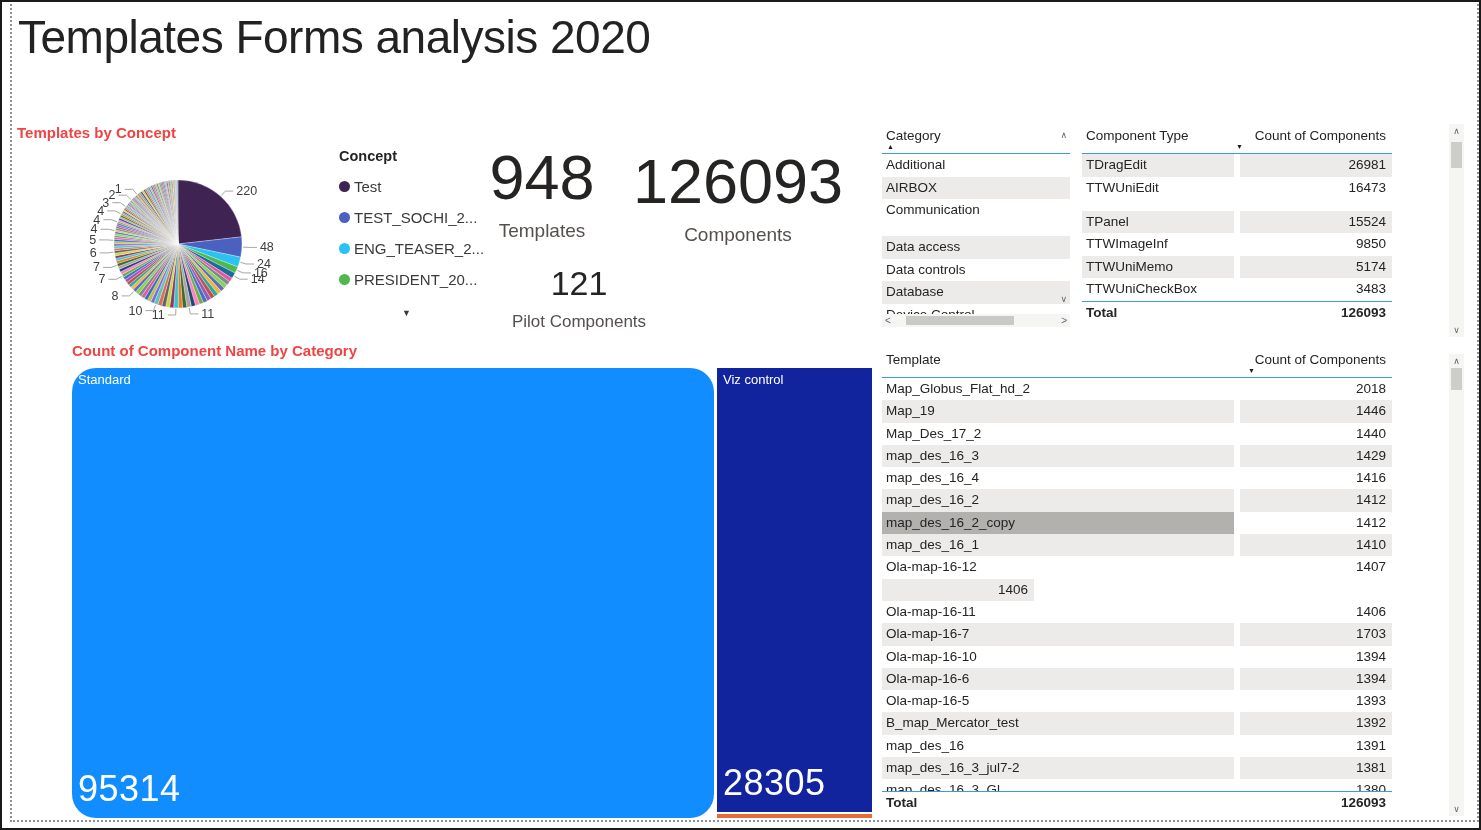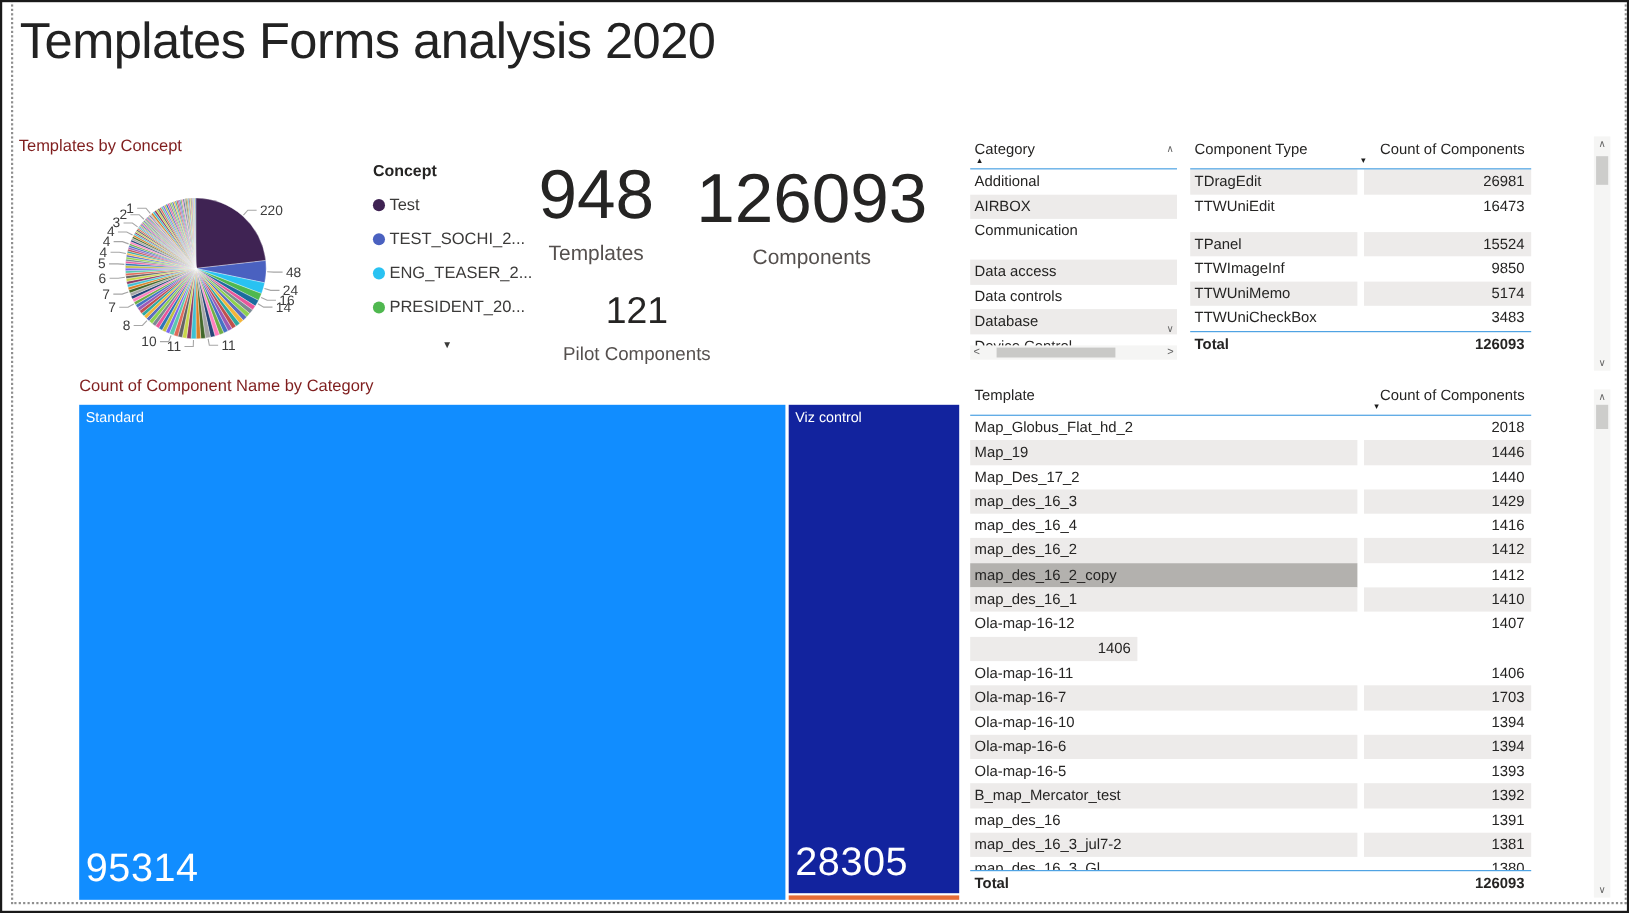--- a/index.html
+++ b/index.html
@@ -3,21 +3,21 @@
 <meta charset="utf-8">
 <style>
   html,body{margin:0;padding:0;background:#fff}
   #page{position:relative;width:1481px;height:830px;background:#fff;border:2px solid #1a1a1a;
         box-sizing:border-box;font-family:"Liberation Sans",sans-serif;color:#252423;overflow:hidden}
   .dashed-frame{position:absolute;left:8px;top:-2px;width:1465px;height:820px;
         border:2px dotted #8f8f8f;border-top:none;pointer-events:none}
 
   .page-title{position:absolute;left:16px;top:8px;font-size:46px;font-weight:400;color:#222;letter-spacing:-0.5px}
 
-  .vis-title{position:absolute;font-size:15px;font-weight:normal;color:#7f1d1d}
+  .vis-title{position:absolute;font-size:15px;font-weight:bold;color:#ef4444}
   #pie-title{left:15px;top:122px}
   #treemap-title{left:70px;top:340px}
 
   #pie-svg{position:absolute;left:48px;top:146px;width:260px;height:200px;overflow:visible}
   .pie-lbl{font-size:12.5px;fill:#3d3d3d;font-family:"Liberation Sans",sans-serif}
 
   
   #legend{position:absolute;left:337px;top:146px;width:140px}
   .lg-title{font-size:14.5px;font-weight:bold;color:#252423}
   .lg-item{display:flex;align-items:center;margin-top:14px}
@@ -373,21 +373,21 @@
         </div>
       </div>
     <div class="trow-total">
       <div class="c1">Total</div>
       <div class="c2">126093</div>
     </div>
   </div>
 
   <div class="vis-title" id="treemap-title">Count of Component Name by Category</div>
   <div id="treemap">
-      <div class="tm-node tm0" style="background: rgb(17, 141, 255);">
+      <div class="tm-node tm0" style="background: rgb(17, 141, 255); border-radius: 24px;">
         <div class="tm-label">Standard</div>
         <div class="tm-value">95314</div>
       </div>
       <div class="tm-node tm1" style="background: rgb(18, 35, 158);">
         <div class="tm-label">Viz control</div>
         <div class="tm-value">28305</div>
       </div>
       <div class="tm-node tm2" style="background: rgb(230, 108, 55);"></div>
     </div>
 

